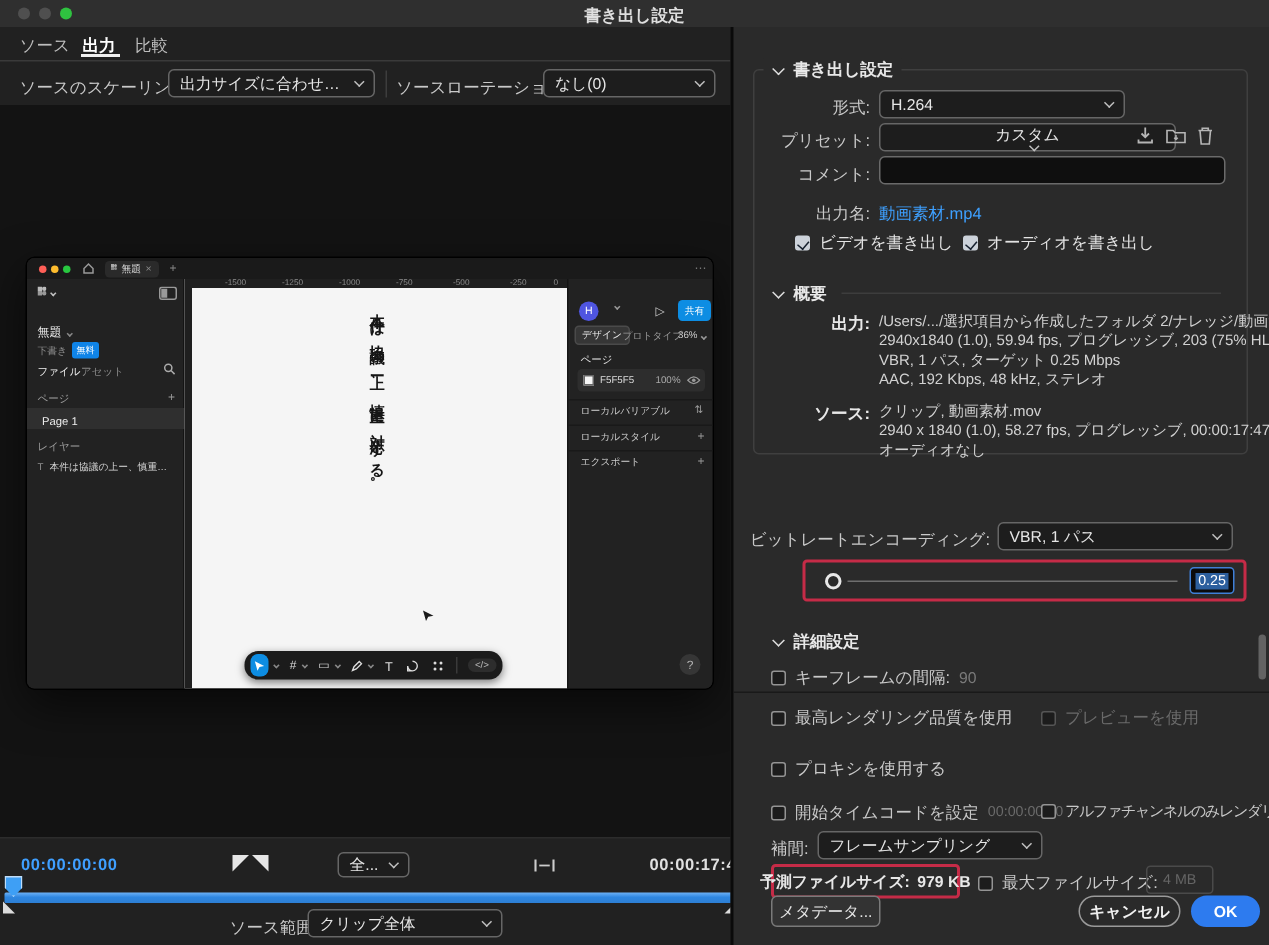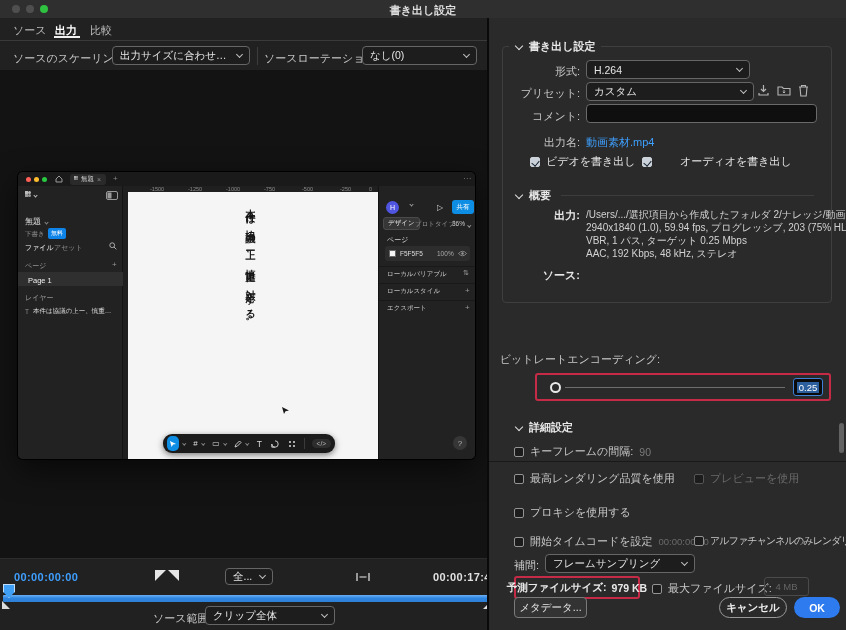--- a/index.html
+++ b/index.html
@@ -263,21 +263,21 @@
       <span class="val" style="font-weight:bold;">書き出し設定</span>
     </div>
 
     <div class="abs lbl" style="left:0;top:46px;width:91px;text-align:right;">形式:</div>
     <div class="dd" style="left:97px;top:42px;width:164px;">
       <span class="txt">H.264</span>
         <span class="chev"></span>
     </div>
 
     <div class="abs lbl" style="left:0;top:68px;width:91px;text-align:right;padding-left:28px;">プリセット:</div>
-    <div class="dd" style="left:97px;top:64px;width:168px;">
+    <div class="dd" style="left:97px;top:64px;width:198px;flex-direction:column;">
       <span class="txt">カスタム</span>
         <span class="chev"></span>
     </div>
     <span class="abs" style="left:268px;top:66px;">
       <svg width="13" height="13" viewBox="0 0 13 13">
           <path d="M6.5 1 V7 M4 5 L6.5 7.5 L9 5" fill="none" stroke="#b5b5b5" stroke-width="1.2"></path>
           <path d="M2 9 V11 H11 V9" fill="none" stroke="#b5b5b5" stroke-width="1.2"></path>
         </svg>
     </span>
     <span class="abs" style="left:288px;top:66px;">
@@ -297,39 +297,48 @@
 
     <div class="abs lbl" style="left:0;top:117px;width:91px;text-align:right;">出力名:</div>
     <span class="abs" style="left:97px;top:117px;font-size:11px;color:#3ea0ff;cursor:pointer;">動画素材.mp4</span>
 
     <div class="cbrow" style="left:41px;top:136px;">
       <span class="cb checked"></span>
       <span class="lbl" style="color:#e4e4e4;">ビデオを書き出し</span>
     </div>
     <div class="cbrow" style="left:153px;top:136px;">
       <span class="cb checked"></span>
-      <span class="lbl" style="color:#e4e4e4;margin-left:22px;">オーディオを書き出し</span>
+      <span class="lbl" style="color:#e4e4e4;">オーディオを書き出し</span>
     </div>
 
     <div class="abs" style="left:25px;top:170px;width:300px;display:flex;align-items:center;">
       <span class="schev"></span>
       <span class="val" style="font-weight:bold;">概要</span>
       <span style="flex:1;height:1px;background:#3d3d3d;margin-left:10px;"></span>
     </div>
     <div class="abs lbl" style="left:0;top:190px;width:91px;text-align:right;color:#e8e8e8;font-weight:bold;">出力:</div>
     <div class="abs" style="left:97px;top:190px;">
       <div class="sumline">/Users/.../選択項目から作成したフォルダ 2/ナレッジ/動画素材.mp4</div>
       <div class="sumline">2940x1840 (1.0), 59.94 fps, プログレッシブ, 203 (75% HLG, 58% PQ),...</div>
       <div class="sumline">VBR, 1 パス, ターゲット 0.25 Mbps</div>
       <div class="sumline">AAC, 192 Kbps, 48 kHz, ステレオ</div>
     </div>
     <div class="abs lbl" style="left:0;top:250px;width:91px;text-align:right;color:#e8e8e8;font-weight:bold;">ソース:</div>
+    <div class="abs" style="left:97px;top:250px;">
+      <div class="sumline">クリップ, 動画素材.mov</div>
+      <div class="sumline">2940 x 1840 (1.0), 58.27 fps, プログレッシブ, 00:00:17:47</div>
+      <div class="sumline">オーディオなし</div>
+    </div>
 
 
     <div class="abs lbl" style="left:0;top:334px;width:171px;text-align:right;">ビットレートエンコーディング:</div>
+    <div class="dd" style="left:176px;top:330px;width:157px;">
+      <span class="txt">VBR, 1 パス</span>
+        <span class="chev"></span>
+    </div>
 
     <div class="redbox" style="left:46px;top:355px;width:296px;height:28px;display:flex;align-items:center;padding:0 6px;">
       <span style="flex:0 0 auto;width:11px;height:11px;border:2px solid #e8e8e8;border-radius:50%;margin-left:7px;"></span>
       <span style="flex:1;height:1px;background:#6e6e6e;margin:0 8px 0 4px;"></span>
       <span style="flex:0 0 auto;width:30px;height:18px;border:1px solid #3f7fd6;border-radius:3px;background:#0b0b0b;display:flex;align-items:center;justify-content:center;">
         <span style="font-size:9.5px;color:#fff;background:#2c5f9e;padding:0 2px;">0.25</span>
       </span>
     </div>
 
     <div class="abs" style="left:25px;top:402px;display:flex;align-items:center;">

